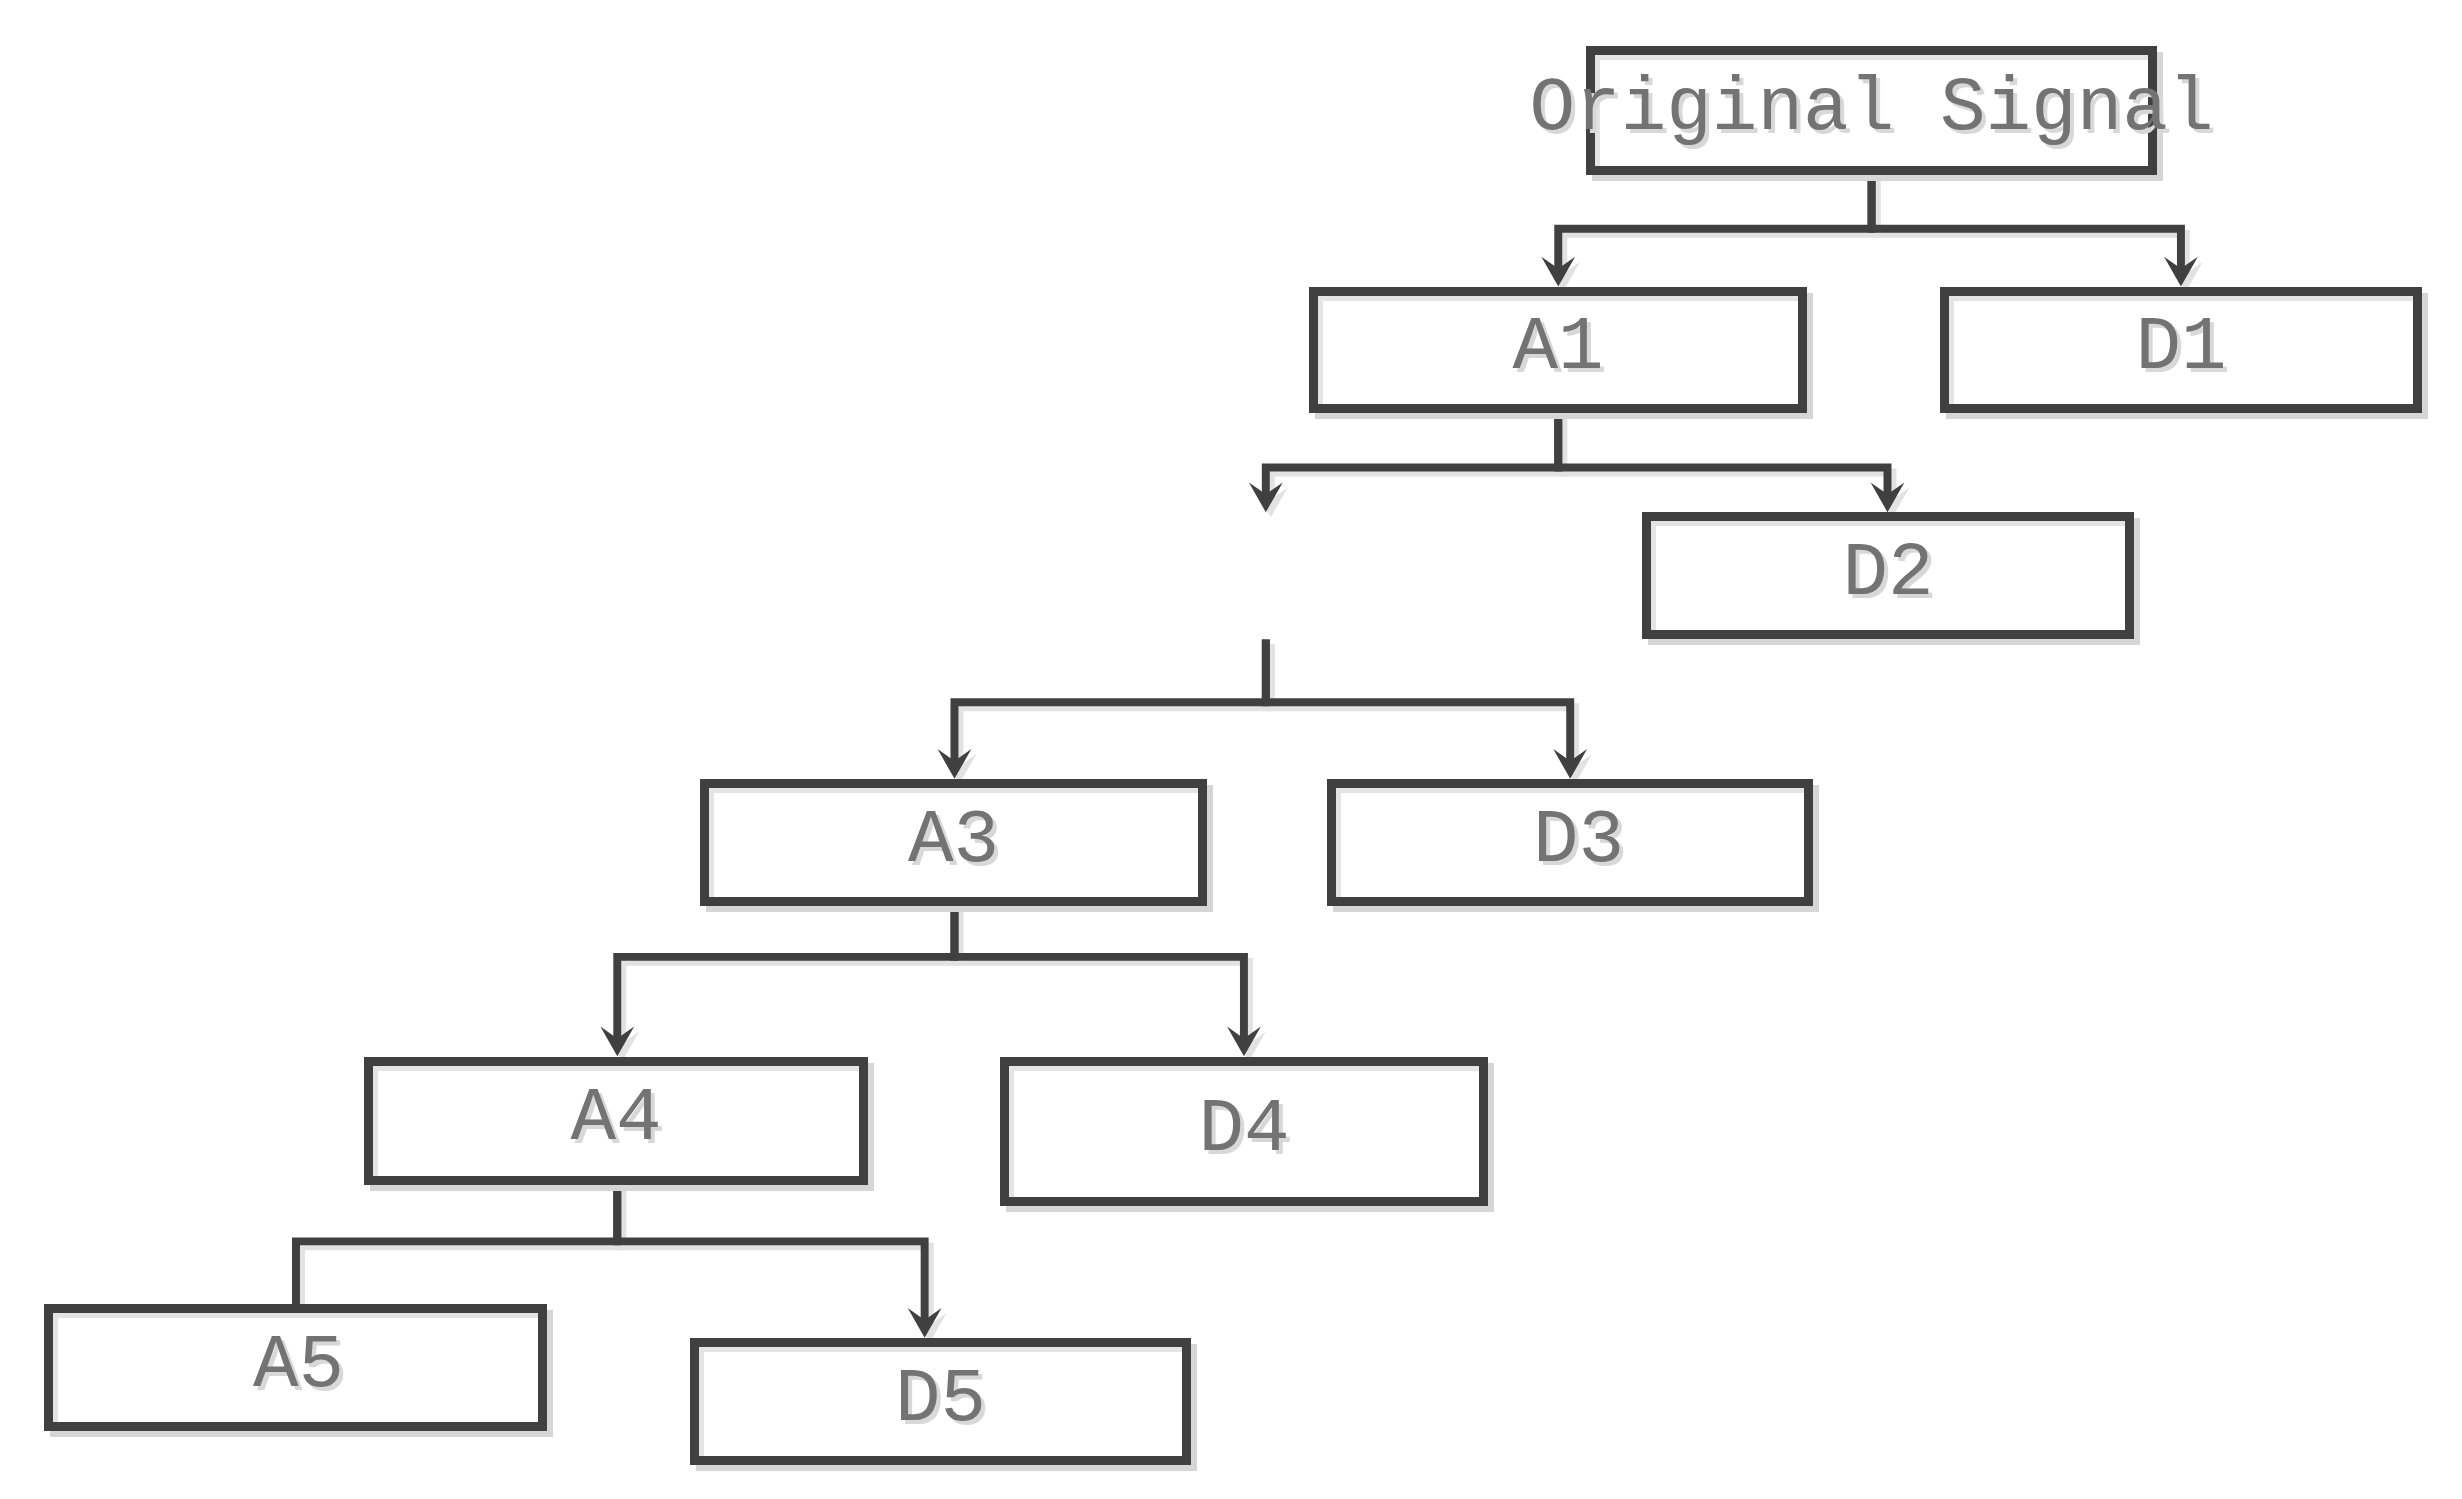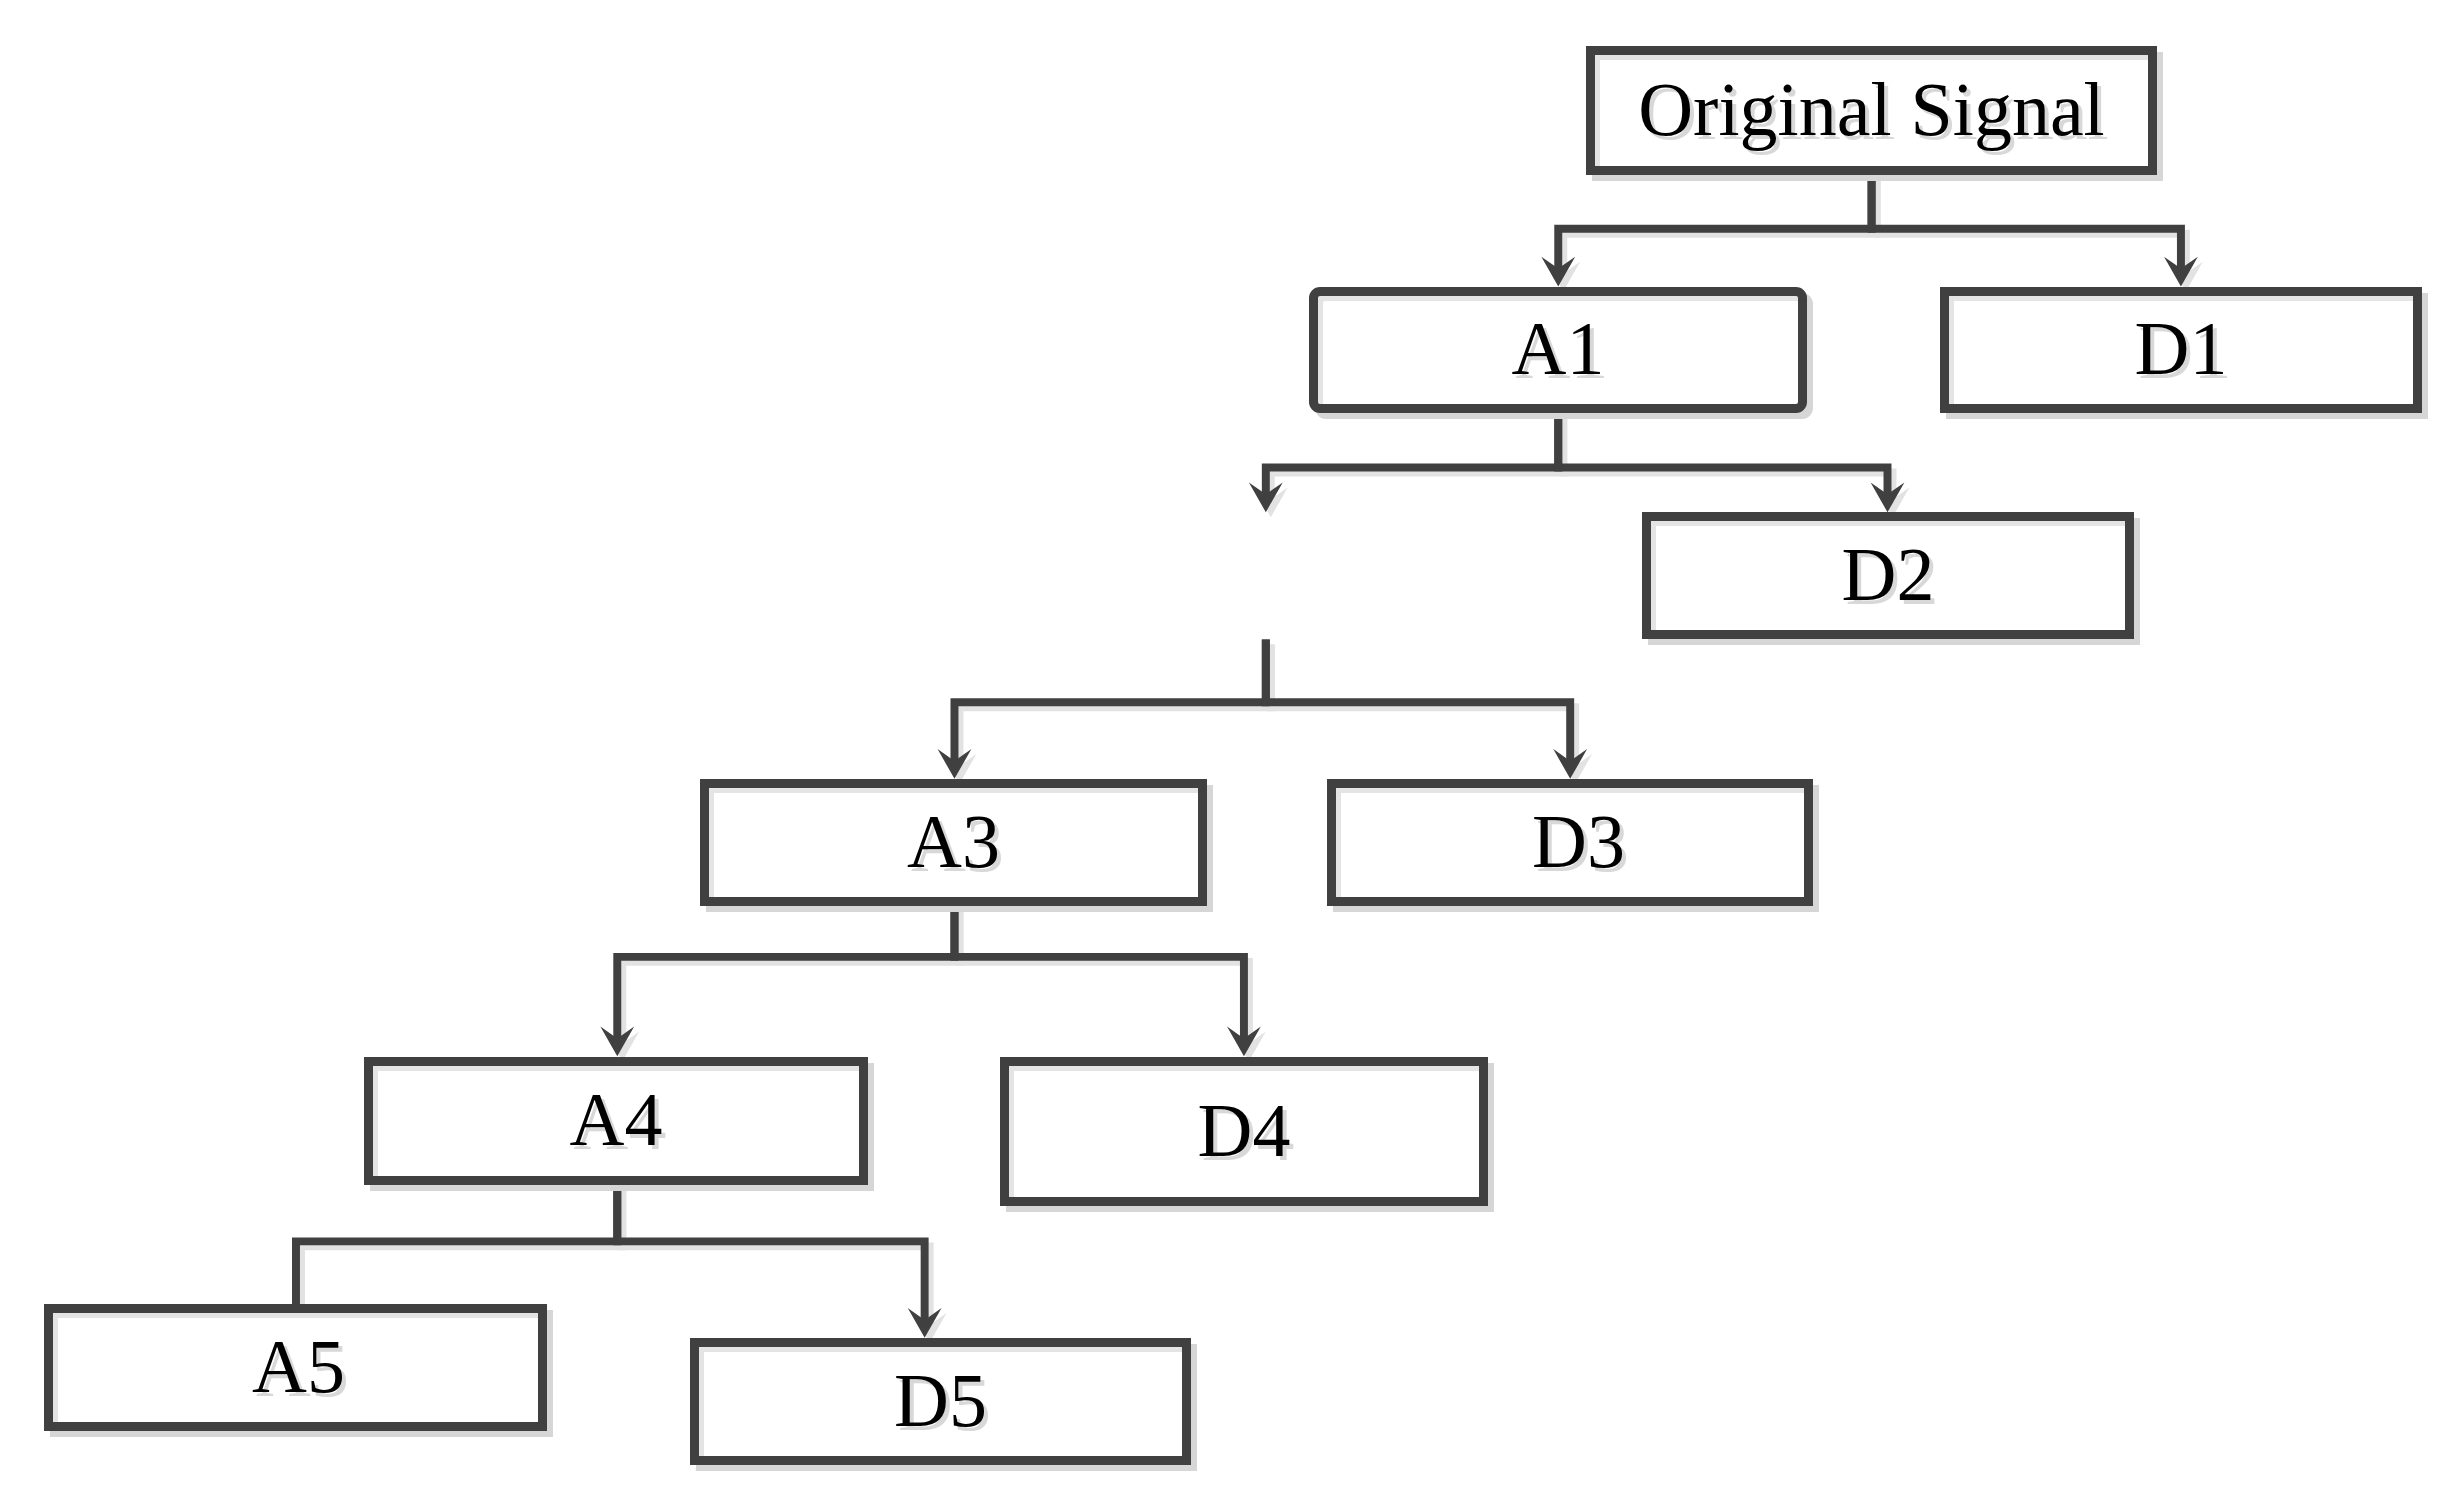--- a/index.html
+++ b/index.html
@@ -29,28 +29,29 @@
     border: 9px solid #404040;
     background: #ffffff;
     display: flex;
     align-items: center;
     justify-content: center;
     box-shadow: 6px 6px 0 #d6d6d6, inset 5px 5px 0 #e4e4e4;
   }
   .node .label {
     font-size: 76px;
     line-height: 1;
-    color: #000000;
+    color: #737373;
     text-shadow: 4px 4px 0 #d8d8d8;
     white-space: nowrap;
     transform: translateY(-2px);
+    font-family: Liberation Mono, monospace;
   }
   
   .n-os { left: 1586px; top: 46px;   width: 571px; height: 129px; }
-  .n-a1 { left: 1309px; top: 287px;  width: 498px; height: 126px; border-radius: 11px; }
+  .n-a1 { left: 1309px; top: 287px;  width: 498px; height: 126px; }
   .n-d1 { left: 1940px; top: 287px;  width: 482px; height: 126px; }
   .n-a2 { left: 1014px; top: 512px;  width: 503px; height: 127px; }
   .n-d2 { left: 1642px; top: 512px;  width: 492px; height: 127px; }
   .n-a3 { left: 700px;  top: 779px;  width: 507px; height: 127px; }
   .n-d3 { left: 1327px; top: 779px;  width: 486px; height: 127px; padding-left: 17px; }
   .n-a4 { left: 364px;  top: 1057px; width: 504px; height: 128px; }
   .n-d4 { left: 1000px; top: 1057px; width: 488px; height: 149px; }
   .n-a5 { left: 44px;   top: 1304px; width: 503px; height: 127px; padding-left: 6px; }
   .n-d5 { left: 690px;  top: 1338px; width: 501px; height: 127px; }
 </style>

